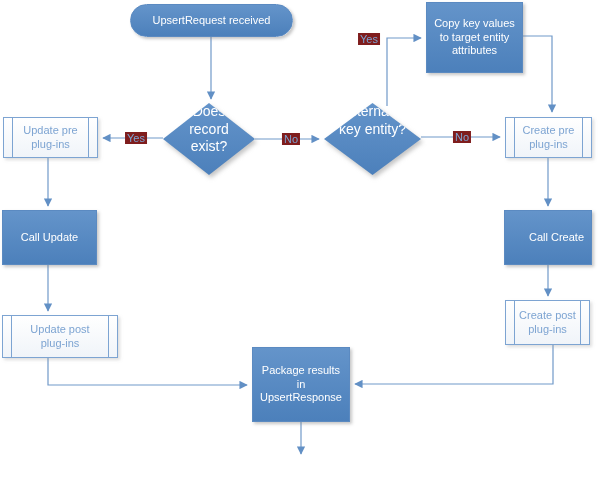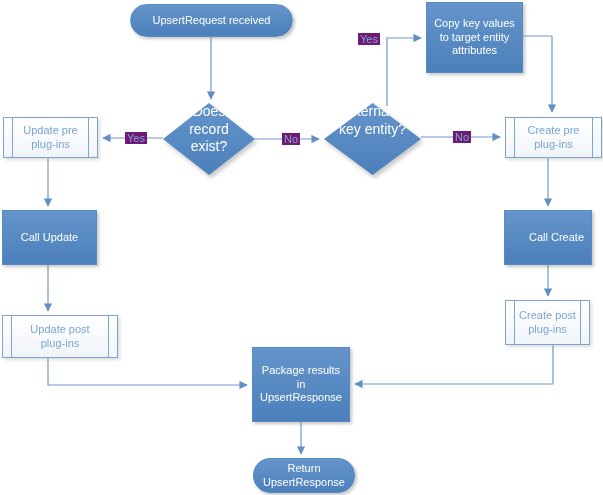--- a/index.html
+++ b/index.html
@@ -30,21 +30,21 @@
   .lightbox::after{right:8px;}
   .diamond-wrap{position:absolute;z-index:2;filter:drop-shadow(2px 3px 2px rgba(140,140,140,0.5));}
   .diamond{
     width:100%;height:100%;display:flex;align-items:flex-start;justify-content:center;
     text-align:center;font-size:14px;line-height:1.25;color:#ffffff;
     background:linear-gradient(180deg,#6494ca 0%,#4c80bb 100%);
     clip-path:polygon(50% 0,100% 50%,50% 100%,0 50%);
   }
   .edge-label{
     position:absolute;z-index:3;transform:translate(-50%,-50%);
-    font-size:11px;color:#7da4d2;background:#701a75;padding:0 2px;white-space:nowrap;
+    font-size:11px;color:#7da4d2;background:#7f1d1d;padding:0 2px;white-space:nowrap;
   }
   .pad{padding:2px 4px;}
 </style>
 </head>
 <body>
 
 <div id="canvas">
 
   <svg id="wires" width="603" height="495">
     <defs>
@@ -94,38 +94,35 @@
   </div>
 
   <div class="node lightbox" style="left:3px;top:117px;width:95px;height:41px;">
     <span style="max-width:70px;">Update pre plug-ins</span>
   </div>
 
   <div class="node lightbox" style="left:2px;top:315px;width:116px;height:43px;">
     <span style="max-width:72px;">Update post plug-ins</span>
   </div>
 
-  <div class="node lightbox" style="left:505px;top:117px;width:97px;height:41px;">
+  <div class="node lightbox" style="left:505px;top:117px;width:87px;height:41px;">
     <span style="max-width:64px;">Create pre plug-ins</span>
   </div>
 
   <div class="node filled" style="left:504px;top:210px;width:88px;height:55px;padding-left:17px;">
     <span>Call Create</span>
   </div>
 
   <div class="node filled pad" style="left:252px;top:347px;width:98px;height:75px;">
     <span>Package results in UpsertResponse</span>
   </div>
 
   <div class="node lightbox" style="left:505px;top:300px;width:85px;height:45px;">
     <span style="max-width:62px;">Create post plug-ins</span>
   </div>
 
-  <div class="node filled stadium" style="left:253px;top:458px;width:102px;height:35px;">
-    <span style="max-width:96px;">Return UpsertResponse</span>
-  </div>
 
   <span class="edge-label" style="left:136px;top:138px;">Yes</span>
   <span class="edge-label" style="left:291px;top:139px;">No</span>
   <span class="edge-label" style="left:369px;top:39px;">Yes</span>
   <span class="edge-label" style="left:462px;top:137px;">No</span>
 
 </div>
 
 </body></html>

